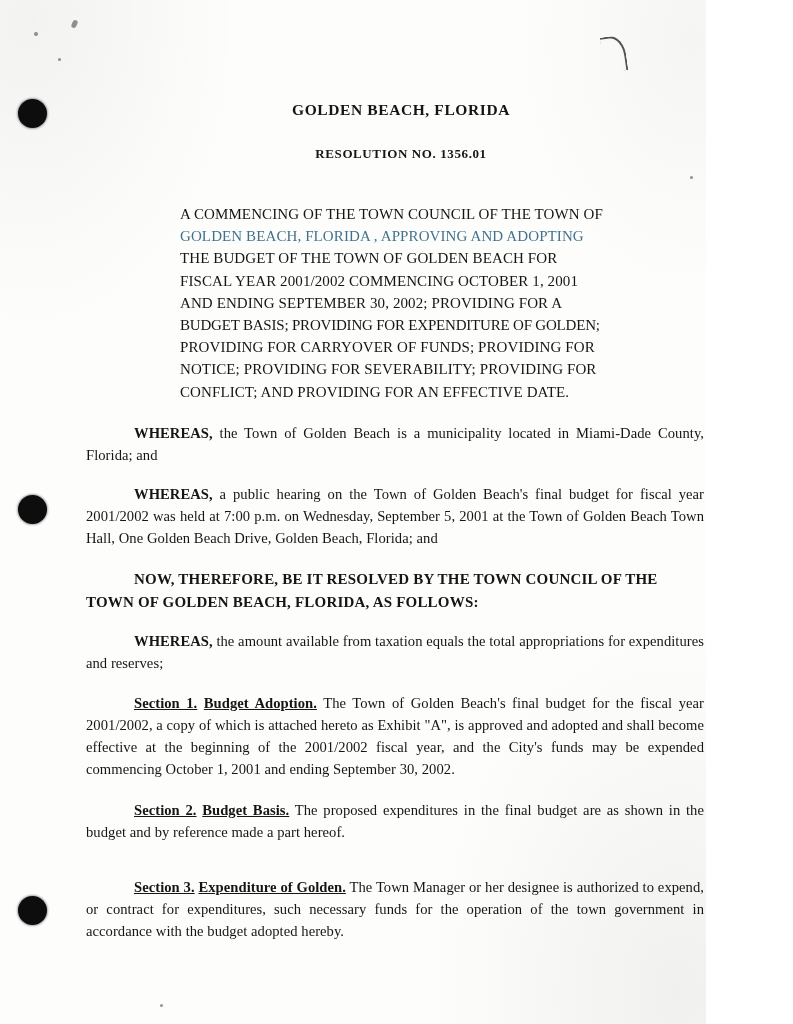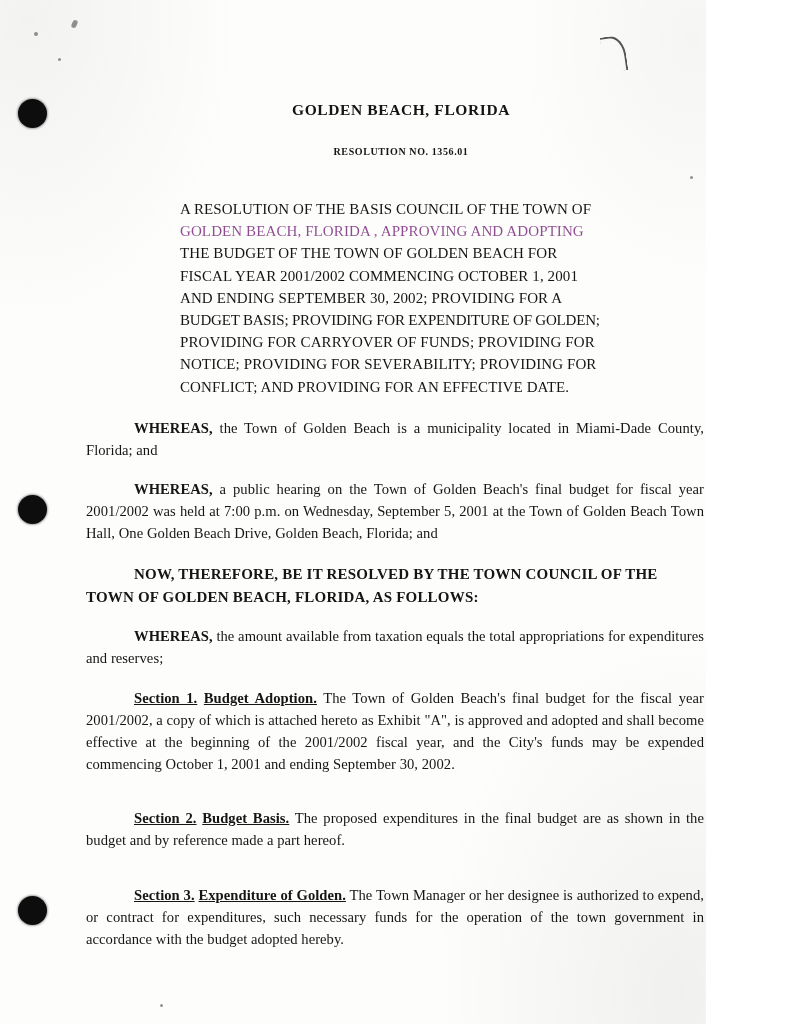--- a/index.html
+++ b/index.html
@@ -74,33 +74,33 @@
     font-weight: bold;
     text-align: center;
     margin: 0;
     letter-spacing: .6px;
   }
   h1.title {
     font-size: 15.5px;
     padding-top: 101px;
   }
   h2.subtitle {
-    font-size: 10px;
+    font-size: 13px;
     padding-top: 27px;
   }
   .preamble {
     margin: 41px 0 0 0;
     padding: 0 16px 0 94px;
     font-size: 15px;
     line-height: 1.48;
     text-align: justify;
     letter-spacing: .1px;
   }
   .preamble .faded {
-    color: #701a75;
+    color: #0c4a6e;
     opacity: .78;
   }
   .preamble .tight {
     letter-spacing: -0.2px;
   }
   p.body {
     margin: 0;
     font-size: 14.6px;
     line-height: 1.5;
     text-align: justify;
@@ -139,21 +139,21 @@
   <div class="speck" style="left:690px;top:176px;width:3px;height:3px;"></div>
   <div class="speck" style="left:756px;top:996px;width:4px;height:4px;"></div>
   <div class="speck" style="left:160px;top:1004px;width:3px;height:3px;"></div>
 
   <div class="doc">
 
     <h1 class="title">GOLDEN BEACH, FLORIDA</h1>
     <h2 class="subtitle">RESOLUTION NO.  1356.01</h2>
 
     <div class="preamble">
-      <span>A RESOLUTION OF THE BASIS COUNCIL OF THE TOWN OF</span><br>
+      <span>A COMMENCING OF THE TOWN COUNCIL OF THE TOWN OF</span><br>
       <span class="faded">GOLDEN BEACH, FLORIDA , APPROVING AND ADOPTING</span><br>
       <span>THE BUDGET OF THE TOWN OF GOLDEN BEACH FOR</span><br>
       <span>FISCAL YEAR 2001/2002 COMMENCING OCTOBER 1, 2001</span><br>
       <span>AND ENDING SEPTEMBER 30, 2002; PROVIDING FOR A</span><br>
       <span class="tight">BUDGET BASIS; PROVIDING FOR EXPENDITURE OF GOLDEN;</span><br>
       <span>PROVIDING FOR CARRYOVER OF FUNDS; PROVIDING FOR</span><br>
       <span>NOTICE; PROVIDING FOR SEVERABILITY; PROVIDING FOR</span><br>
       <span>CONFLICT; AND PROVIDING FOR AN EFFECTIVE DATE.</span>
     </div>
 
@@ -170,21 +170,21 @@
     </div>
 
     <div class="blk gap-md">
       <p class="body indent"><span class="caps-bold">WHEREAS,</span><span> the amount available from taxation equals the total appropriations for expenditures and reserves;</span></p>
     </div>
 
     <div class="blk gap-md">
       <p class="body indent"><span class="bold u">Section 1.</span> <span class="bold u">Budget Adoption.</span><span>  The Town of Golden Beach's final budget for the fiscal year 2001/2002, a copy of which is attached hereto as Exhibit "A", is approved and adopted and shall become effective at the beginning of the 2001/2002 fiscal year, and the City's funds may be expended commencing October 1, 2001 and ending September 30, 2002.</span></p>
     </div>
 
-    <div class="blk" style="margin-top:33px;">
+    <div class="blk" style="margin-top:20px;">
       <p class="body indent"><span class="bold u">Section 2.</span> <span class="bold u">Budget Basis.</span><span>  The proposed expenditures in the final budget are as shown in the budget and by reference made a part hereof.</span></p>
     </div>
 
     <div class="blk" style="margin-top:33px;">
       <p class="body indent"><span class="bold u">Section 3.</span> <span class="bold u">Expenditure of Golden.</span><span>   The Town Manager or her designee is authorized to expend, or contract for expenditures, such necessary funds for the operation of the town government in accordance with the budget adopted hereby.</span></p>
     </div>
 
   </div>
 </div>
 

